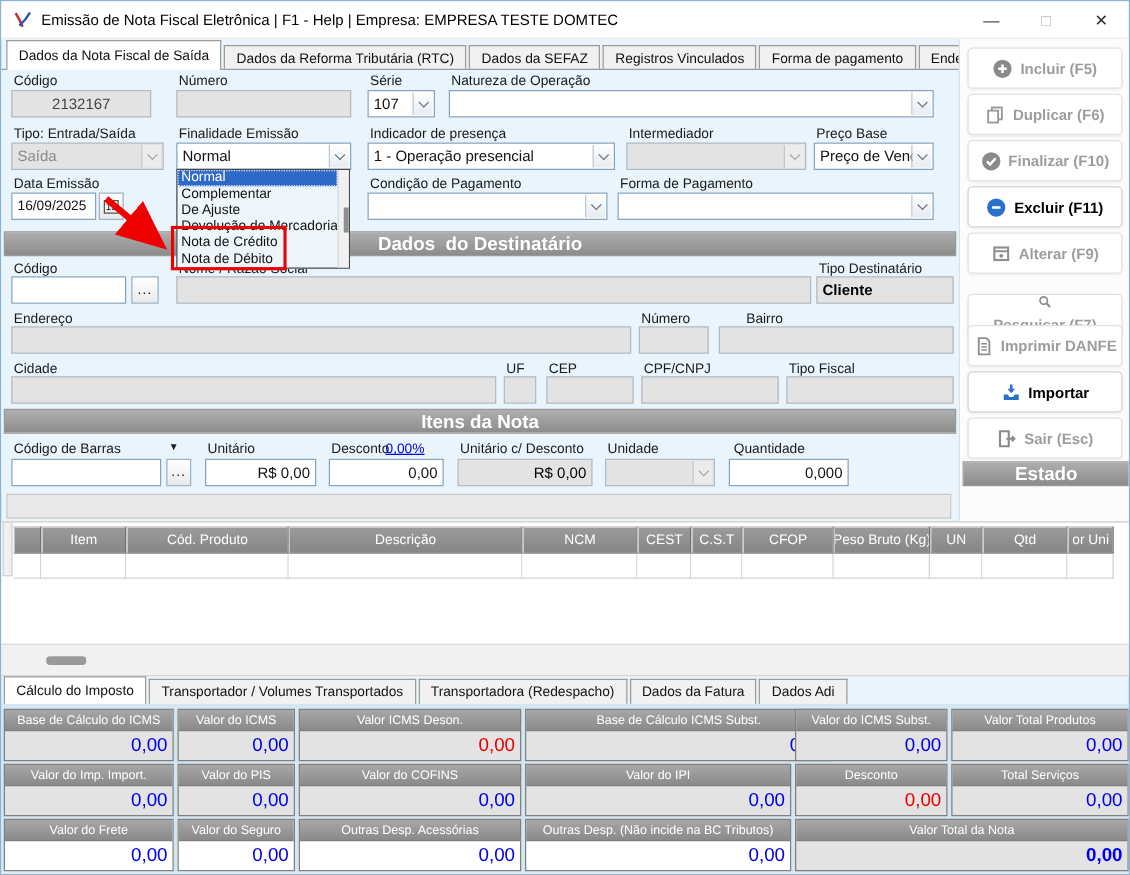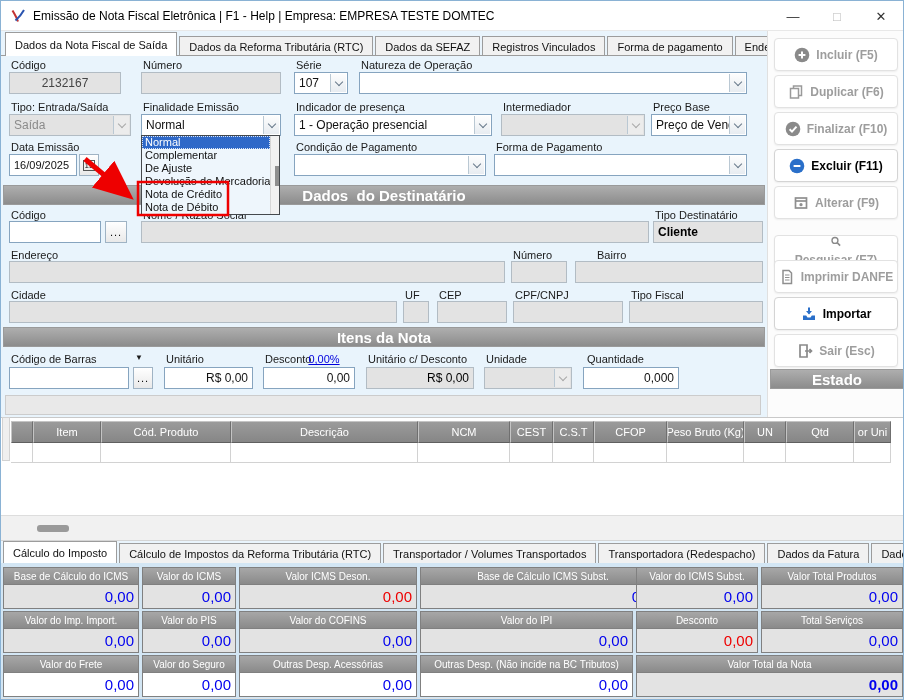--- a/index.html
+++ b/index.html
@@ -329,21 +329,20 @@
       <div class="gc" style="width:68px;"></div>
       <div class="gc" style="width:37px;"></div>
   </div>
   <div class="hscroll">
       <div class="hthumb"></div>
     </div>
 
   <div class="bottom-panel"></div>
   <div class="tabstrip" style="left:2px; top:540px; height:22px; z-index:5;">
     <div class="tab active" style="height:22px;">Cálculo do Imposto</div>
-    <div class="tab">Cálculo de Impostos da Reforma Tributária (RTC)</div>
     <div class="tab">Transportador / Volumes Transportados</div>
     <div class="tab">Transportadora (Redespacho)</div>
     <div class="tab">Dados da Fatura</div>
     <div class="tab">Dados Adi</div>
 
   </div>
 
   <div class="tbox" style="left:2px; top:566px; width:136px;">
       <div class="th">Base de Cálculo do ICMS</div>
       <div class="tv">0,00</div>

